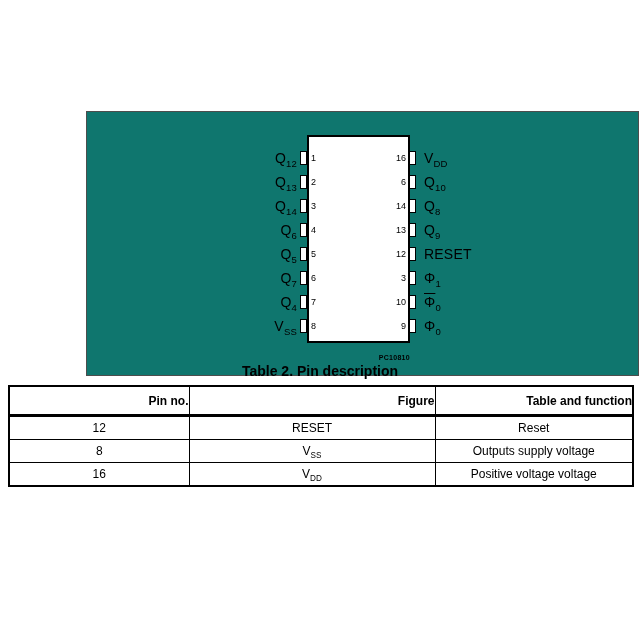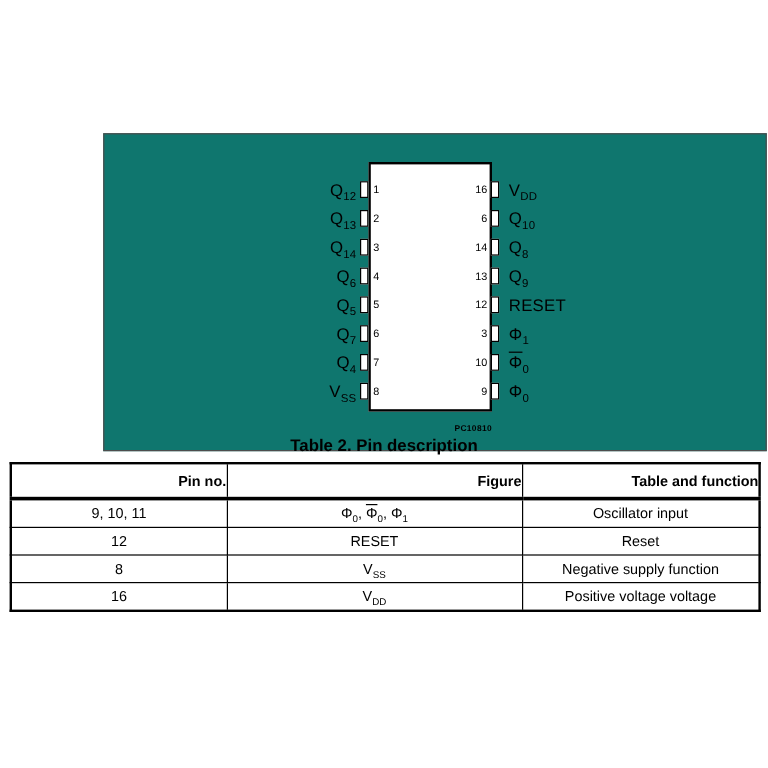--- a/index.html
+++ b/index.html
@@ -159,33 +159,28 @@
       </colgroup>
     <thead>
       <tr>
         <th>Pin no.</th>
         <th>Figure</th>
         <th>Table and function</th>
       </tr>
     </thead>
     <tbody>
       <tr>
-        <td>9, 10, 11</td>
-        <td>Φ<sub>0</sub>, <span class="ov">Φ</span><sub>0</sub>, Φ<sub>1</sub></td>
-        <td>Oscillator input</td>
-      </tr>
-      <tr>
         <td>12</td>
         <td>RESET</td>
         <td>Reset</td>
       </tr>
       <tr>
         <td>8</td>
         <td>V<sub>SS</sub></td>
-        <td>Negative supply function</td>
+        <td>Outputs supply voltage</td>
       </tr>
       <tr>
         <td>16</td>
         <td>V<sub>DD</sub></td>
         <td>Positive voltage voltage</td>
       </tr>
     </tbody>
   </table>
 
 </div>

